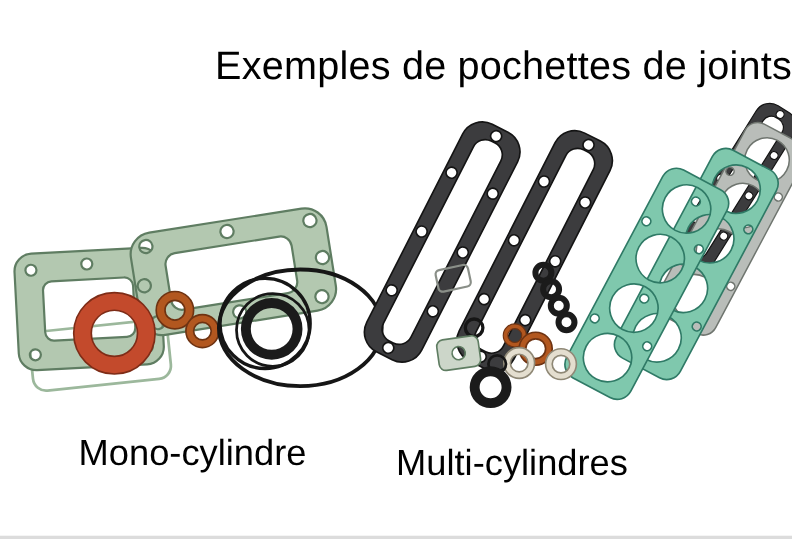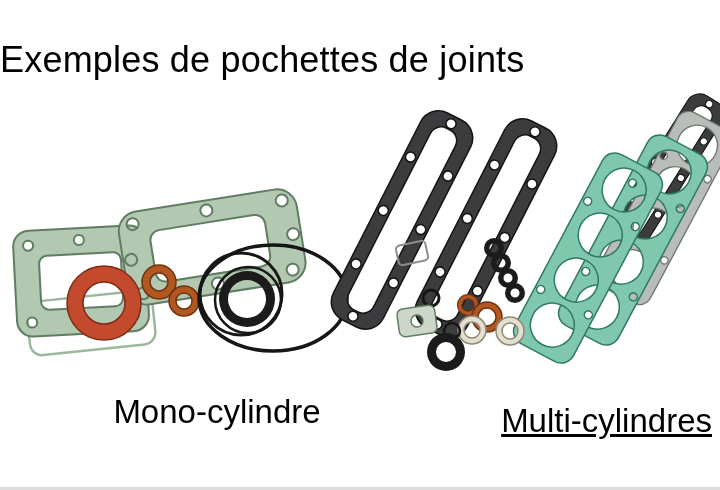--- a/index.html
+++ b/index.html
@@ -1,23 +1,23 @@
 <!DOCTYPE html>
 <html><head>
 <meta charset="utf-8">
 <style>
   html,body{margin:0;padding:0;background:#fff;}
   .page{position:relative;width:720px;height:490px;background:#ffffff;overflow:hidden;
         font-family:"Liberation Sans",sans-serif;color:#000;}
-  .title{position:absolute;top:14px;left:0;width:720px;text-align:left;
+  .title{position:absolute;top:14px;left:0;width:720px;text-align:right;
          font-size:36px;line-height:43px;font-weight:400;letter-spacing:.2px;}
   .title span{display:block;}
   .caption{position:absolute;font-size:33px;font-weight:400;}
-  .caption-left{top:393px;left:0;width:350px;text-align:center;padding-left:42px;}
-  .caption-right{top:402px;left:360px;width:352px;text-align:right;text-decoration:underline;}
+  .caption-left{top:393px;left:0;width:350px;text-align:center;}
+  .caption-right{top:402px;left:360px;width:352px;text-align:left;}
   .art{position:absolute;top:0;left:0;}
   .bottom-strip{position:absolute;bottom:0;left:0;width:720px;height:3px;background:#dcdcdc;}
 </style>
 </head>
 <body>
 
 <div class="page">
 
   <h1 class="title">
     <span>Exemples de pochettes de joints</span>

